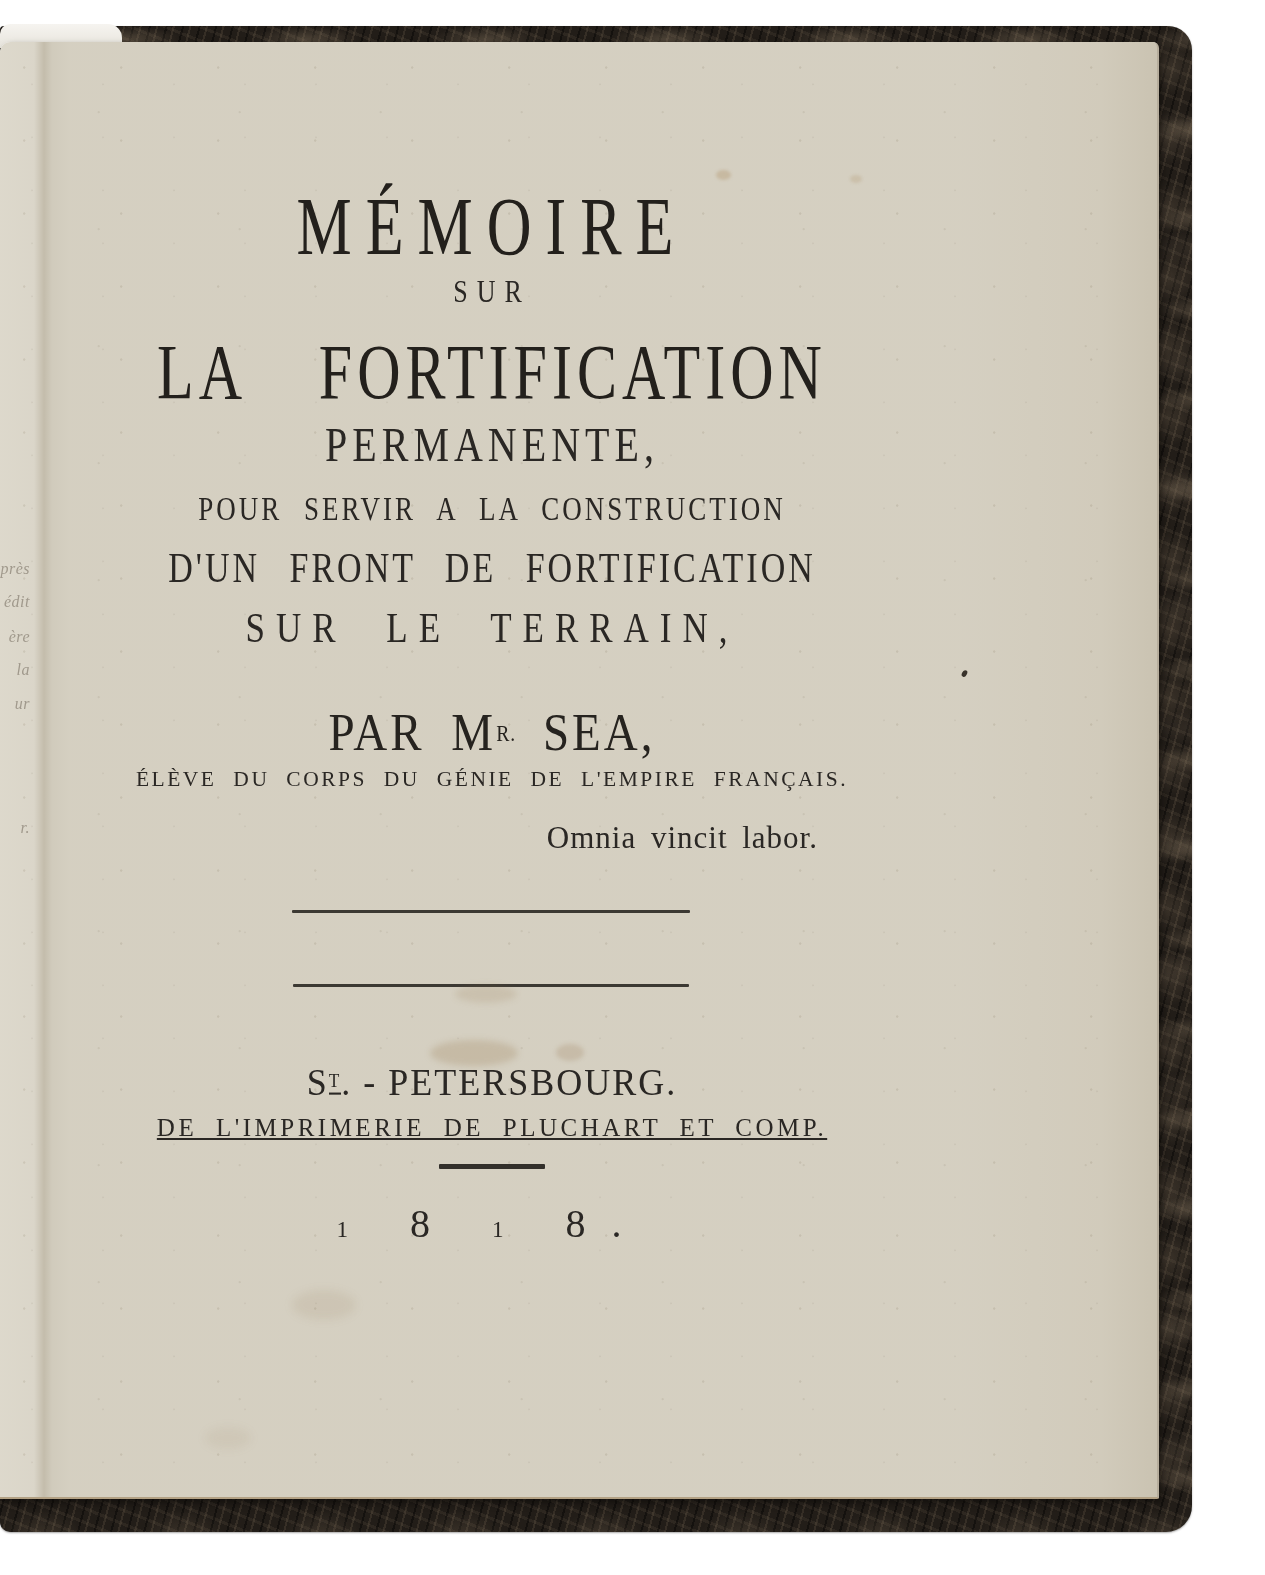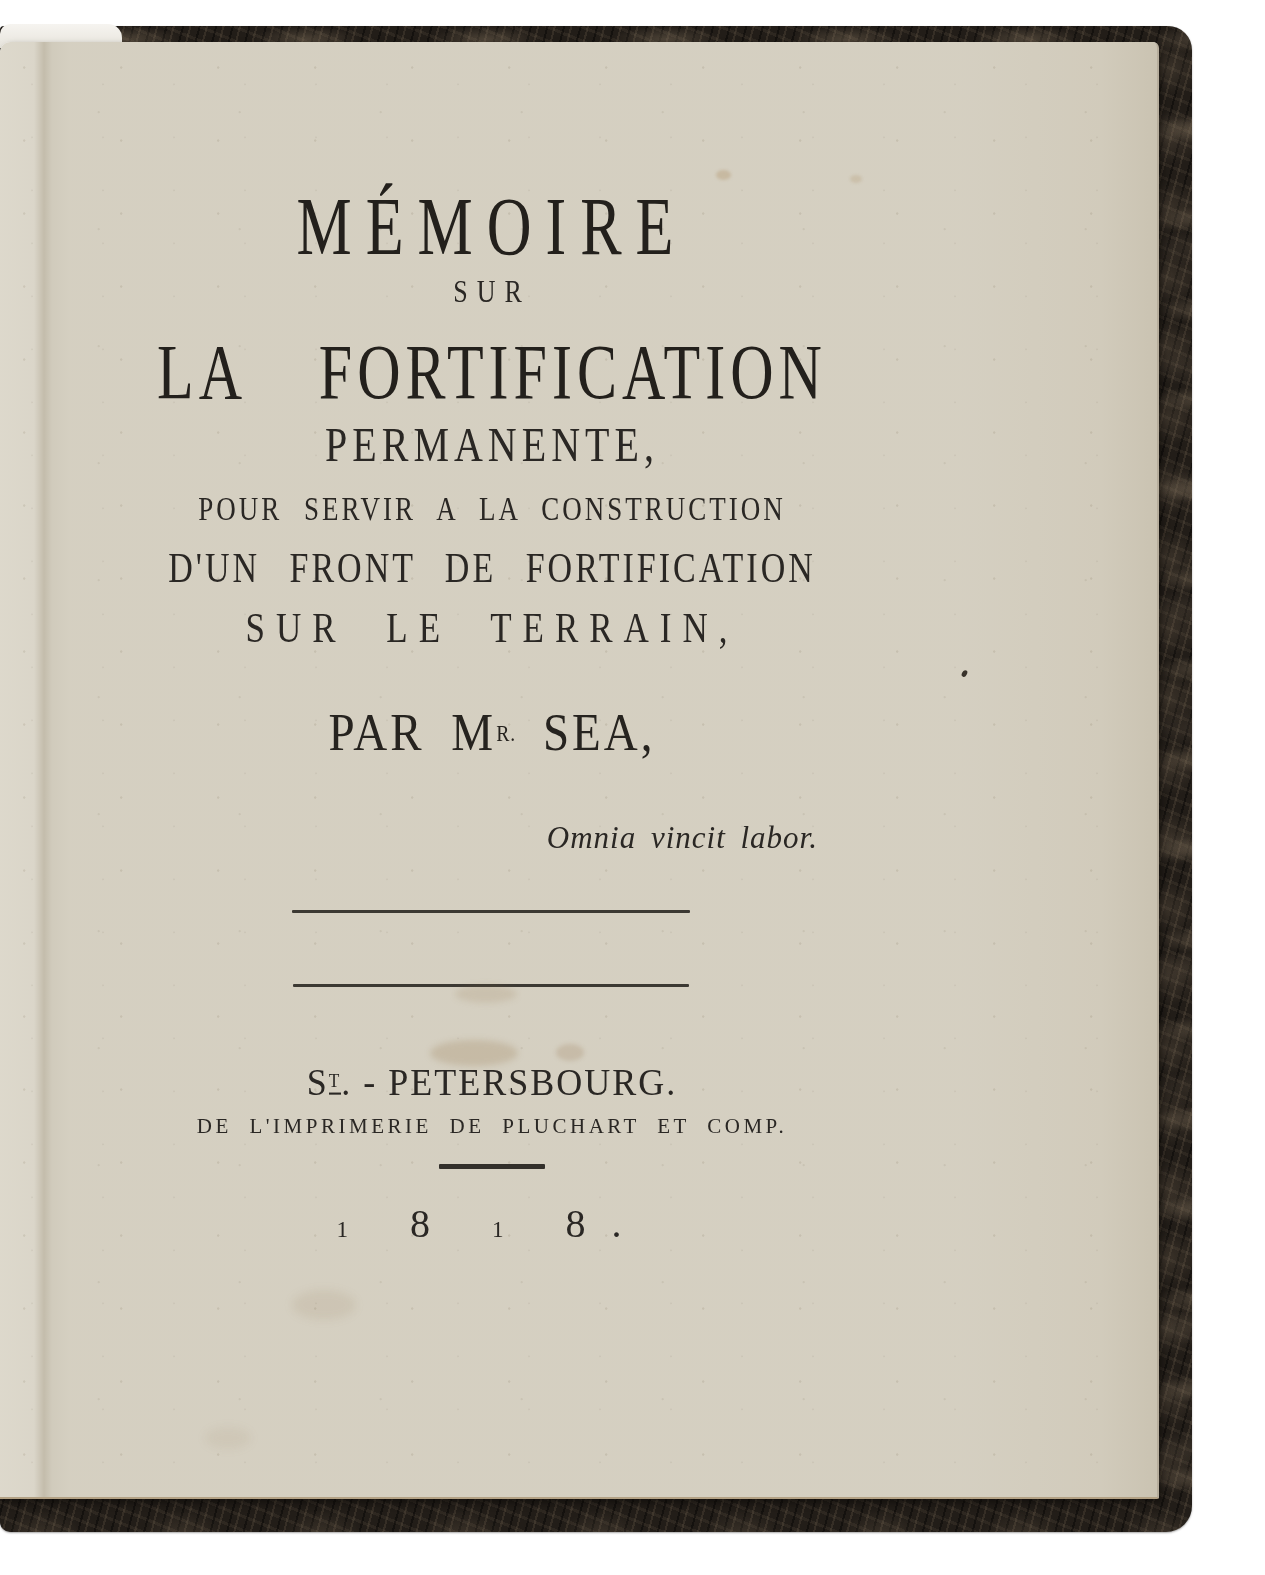--- a/index.html
+++ b/index.html
@@ -57,29 +57,29 @@
   .t-memoire   {top:138px;font-size:62px;letter-spacing:14px;transform:scaleY(1.32);color:#23201c;}
   .t-sur       {top:232px;font-size:26px;letter-spacing:9px;transform:scaleY(1.2);}
   .t-main      {top:285px;font-size:60px;letter-spacing:5px;word-spacing:55px;transform:scaleY(1.32);color:#23201c;}
   .t-perm      {top:374px;font-size:40px;letter-spacing:5px;transform:scaleY(1.22);}
   .t-p1        {top:448px;font-size:27px;letter-spacing:3px;word-spacing:12px;transform:scaleY(1.25);}
   .t-p2        {top:503px;font-size:34px;letter-spacing:3px;word-spacing:18px;transform:scaleY(1.22);}
   .t-p3        {top:563px;font-size:35px;letter-spacing:11px;word-spacing:20px;transform:scaleY(1.2);}
   .t-byline    {top:660px;font-size:47px;letter-spacing:3px;word-spacing:12px;transform:scaleY(1.12);color:#26231f;}
   .t-byline sup{font-size:.42em;vertical-align:36%;letter-spacing:1px;}
   .t-affil     {top:725px;font-size:21.5px;letter-spacing:2.5px;word-spacing:9px;}
-  .t-motto     {top:778px;font-size:31px;font-style:italic;left:auto;right:121px;width:auto;letter-spacing:1px;word-spacing:6px;}
+  .t-motto     {top:778px;font-size:31px;left:auto;right:121px;width:auto;letter-spacing:1px;word-spacing:6px;}
   .rule{position:absolute;background:#3c3933;border-radius:1px;}
   .rule1{top:868px;left:247px;width:398px;height:3px;}
   .t-edition   {top:884px;font-size:36px;font-style:italic;letter-spacing:1px;word-spacing:6px;}
   .rule2{top:942px;left:248px;width:396px;height:3px;}
   .t-city      {top:1018px;font-size:36px;letter-spacing:2px;transform:scaleY(1.05);}
   .t-city sup  {font-size:.48em;vertical-align:34%;}
   .sup-u{border-bottom:2px solid currentColor;padding-bottom:1px;}
-  .t-pub       {top:1072px;font-size:21px;letter-spacing:3.5px;word-spacing:9px;}
+  .t-pub       {top:1072px;font-size:25px;letter-spacing:3.5px;word-spacing:9px;text-decoration:underline;}
   .rule3{top:1122px;left:394px;width:106px;height:5px;background:#33302b;}
   .t-year      {top:1158px;font-size:40px;letter-spacing:26px;font-family:Liberation Serif, serif;}
   .t-year .os1 {font-size:.58em;letter-spacing:inherit;}
   
   .stain{position:absolute;border-radius:50%;pointer-events:none;}
   .st1{left:455px;top:943px;width:62px;height:18px;background:rgba(150,118,76,.16);filter:blur(3px);}
   .st2{left:430px;top:998px;width:88px;height:26px;background:rgba(146,112,70,.22);filter:blur(3px);}
   .st3{left:556px;top:1002px;width:28px;height:17px;background:rgba(146,112,70,.20);filter:blur(2px);}
   .st4{left:716px;top:128px;width:15px;height:10px;background:rgba(165,130,80,.28);filter:blur(1.5px);}
   .st5{left:850px;top:133px;width:12px;height:8px;background:rgba(165,130,80,.20);filter:blur(1.5px);}
@@ -88,32 +88,41 @@
   .fleck{position:absolute;left:962px;top:628px;width:5px;height:7px;background:#39332b;border-radius:60% 40% 55% 45%;transform:rotate(24deg);}
 </style>
 </head>
 <body>
 
 <div class="board"></div>
 <div class="stack-corner"></div>
 
 <div class="pages">
 
+  <div class="showthrough" id="showthrough">
+      <div class="fragment" style="top: 518px;">près</div>
+      <div class="fragment" style="top: 551px;">édit</div>
+      <div class="fragment" style="top: 586px;">ère</div>
+      <div class="fragment" style="top: 619px;">la</div>
+      <div class="fragment" style="top: 653px;">ur</div>
+      <div class="fragment" style="top: 777px;">r.</div>
+    </div>
 
   <div class="col">
     <div class="line t-memoire">MÉMOIRE</div>
     <div class="line t-sur">SUR</div>
     <div class="line t-main">LA FORTIFICATION</div>
     <div class="line t-perm">PERMANENTE,</div>
     <div class="line t-p1">POUR SERVIR A LA CONSTRUCTION</div>
     <div class="line t-p2">D'UN FRONT DE FORTIFICATION</div>
     <div class="line t-p3">SUR LE TERRAIN,</div>
 
     <div class="line t-byline"><span>PAR M</span><sup>R.</sup> <span>SEA,</span></div>
 
+    <div class="line t-affil">ÉLÈVE DU CORPS DU GÉNIE DE L'EMPIRE FRANÇAIS.</div>
     <div class="line t-motto">Omnia vincit labor.</div>
 
     <div class="rule rule1"></div>
     <div class="rule rule2"></div>
 
     <div class="line t-city"><span>S</span><sup class="sup-u">T</sup><span>. - PETERSBOURG.</span></div>
 
     <div class="line t-pub">DE L'IMPRIMERIE DE PLUCHART ET COMP.</div>
     <div class="rule rule3"></div>
     <div class="line t-year"><span class="os1">1</span> 8 <span class="os1">1</span> 8.</div>

